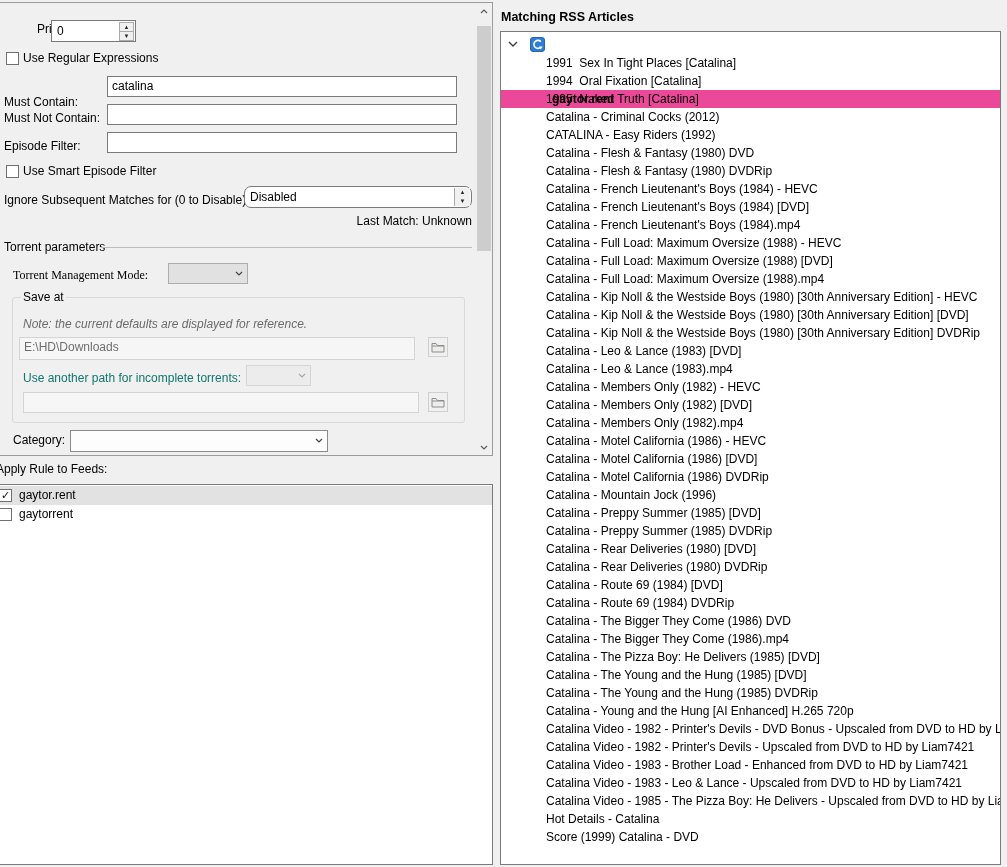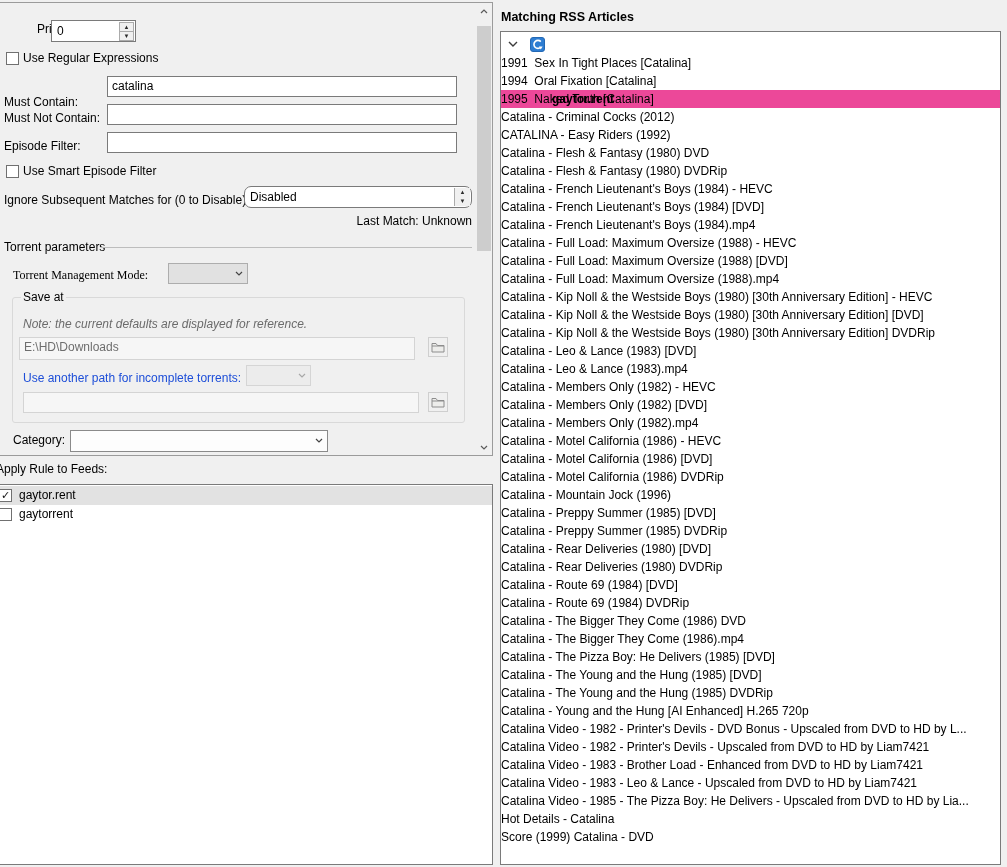--- a/index.html
+++ b/index.html
@@ -2,21 +2,21 @@
 <html><head>
 <meta charset="utf-8">
 <style>
   html,body{margin:0;padding:0;}
   body{
     position:relative;width:1007px;height:867px;overflow:hidden;
     background:#f0f0f0;color:#000;
     font-family:"Liberation Sans",sans-serif;font-size:12px;
   }
   .lbl{position:absolute;height:15px;line-height:15px;white-space:pre;}
-  .lbl.gray{color:#1d4ed8;text-align:center;}
+  .lbl.gray{color:#0f766e;text-align:center;}
   .note{position:absolute;color:#6b6b6b;font-style:italic;white-space:pre;}
   
   #form-panel{
     position:absolute;left:-6px;top:2px;width:499px;height:454px;
     border:1px solid #9b9b9b;background:#f0f0f0;box-sizing:border-box;overflow:hidden;
   }
   .input{
     position:absolute;background:#fff;border:1px solid #7a7a7a;box-sizing:border-box;
     padding:0 4px;white-space:pre;overflow:hidden;
   }
@@ -55,21 +55,21 @@
   .feed-row .feed-name{position:absolute;left:26px;top:0;}
   
   #articles-title{position:absolute;left:501px;top:10px;font-weight:bold;font-size:12.5px;white-space:pre;}
   #articles-tree{position:absolute;left:500px;top:31px;width:501px;height:834px;background:#fff;
     border:1px solid #7a7a7a;box-sizing:border-box;overflow:hidden;}
   #tree-inner{position:absolute;left:0;top:4px;right:0;}
   .tree-feed-row{position:relative;height:18px;line-height:18px;white-space:pre;}
   .tree-feed-row .chev{position:absolute;left:7px;top:5px;}
   .tree-feed-row .feedicon{position:absolute;left:29px;top:1px;}
   .tree-feed-row .fname{position:absolute;left:51px;font-weight:bold;}
-  .article-row{height:18px;line-height:18px;white-space:pre;overflow:hidden;}
+  .article-row{height:18px;line-height:18px;padding-left:45px;white-space:pre;overflow:hidden;}
   .article-row.sel{background:#ec4899;}
 </style>
 </head>
 <body>
 
 <div id="form-panel">
 
   <div class="lbl" style="left:9px;top:19px;margin-left:33px;">Priority:</div>
   <div class="spinbox" style="left:56px;top:17px;width:85px;height:22px;">
     <span class="val">0</span>

